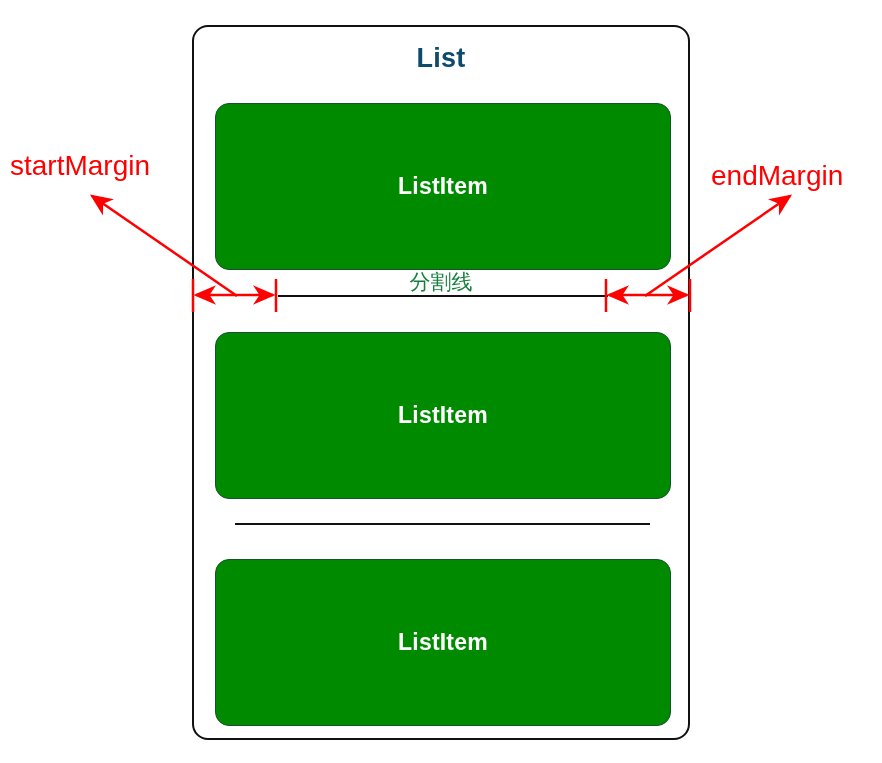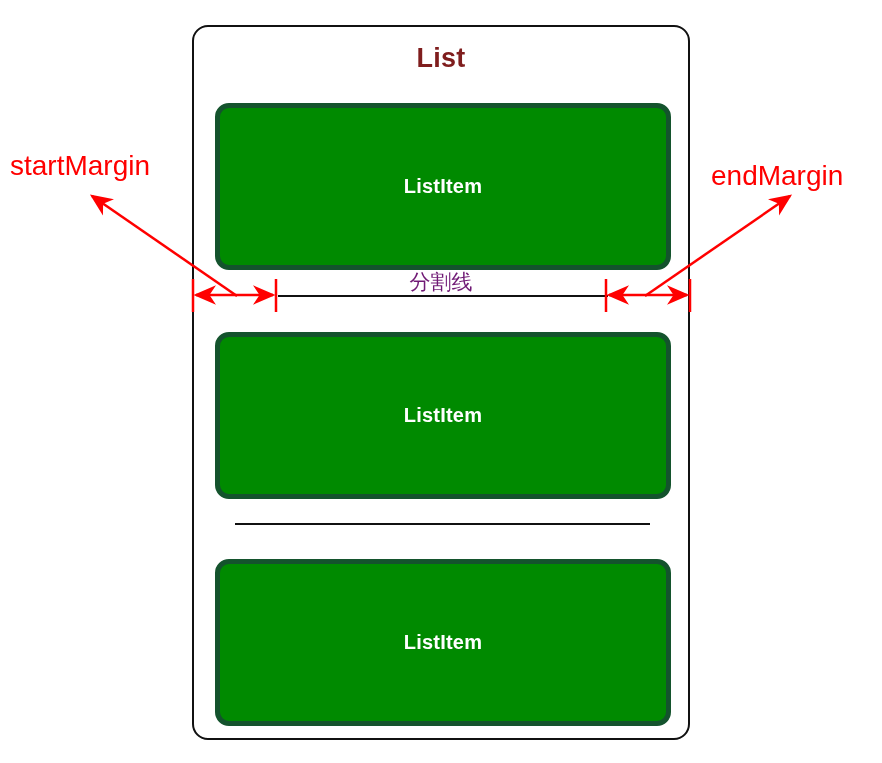--- a/index.html
+++ b/index.html
@@ -36,36 +36,36 @@
     background: #ffffff;
   }
   .list-title {
     position: absolute;
     left: 0;
     top: 16px;
     width: 100%;
     text-align: center;
     font-size: 27px;
     font-weight: bold;
-    color: #7f1d1d;
+    color: #0c4a6e;
     letter-spacing: 0.3px;
   }
   .list-item {
     position: absolute;
     left: 21px;
     width: 456px;
     box-sizing: border-box;
     background: #008a00;
-    border: 5px solid #14532d;
+    border: 1px solid #14532d;
     border-radius: 14px;
     display: flex;
     align-items: center;
     justify-content: center;
     color: #ffffff;
-    font-size: 20px;
+    font-size: 23px;
     font-weight: bold;
     letter-spacing: 0.2px;
   }
   .item-0 { top: 76px;  height: 167px; }
   .item-1 { top: 305px; height: 167px; }
   .item-2 { top: 532px; height: 167px; }
 
   .divider {
     position: absolute;
     height: 0;
@@ -82,21 +82,21 @@
   }
   .label-start { left: 10px;  top: 150px; }
   .label-end   { left: 711px; top: 160px; }
 
   .label-divider {
     position: absolute;
     left: 0;
     top: 268px;
     width: 882px;
     text-align: center;
-    color: #701a75;
+    color: #15803d;
     font-size: 21px;
     pointer-events: none;
   }
 </style>
 </head>
 <body>
 
 <div id="stage">
 
   <div class="list-container">

